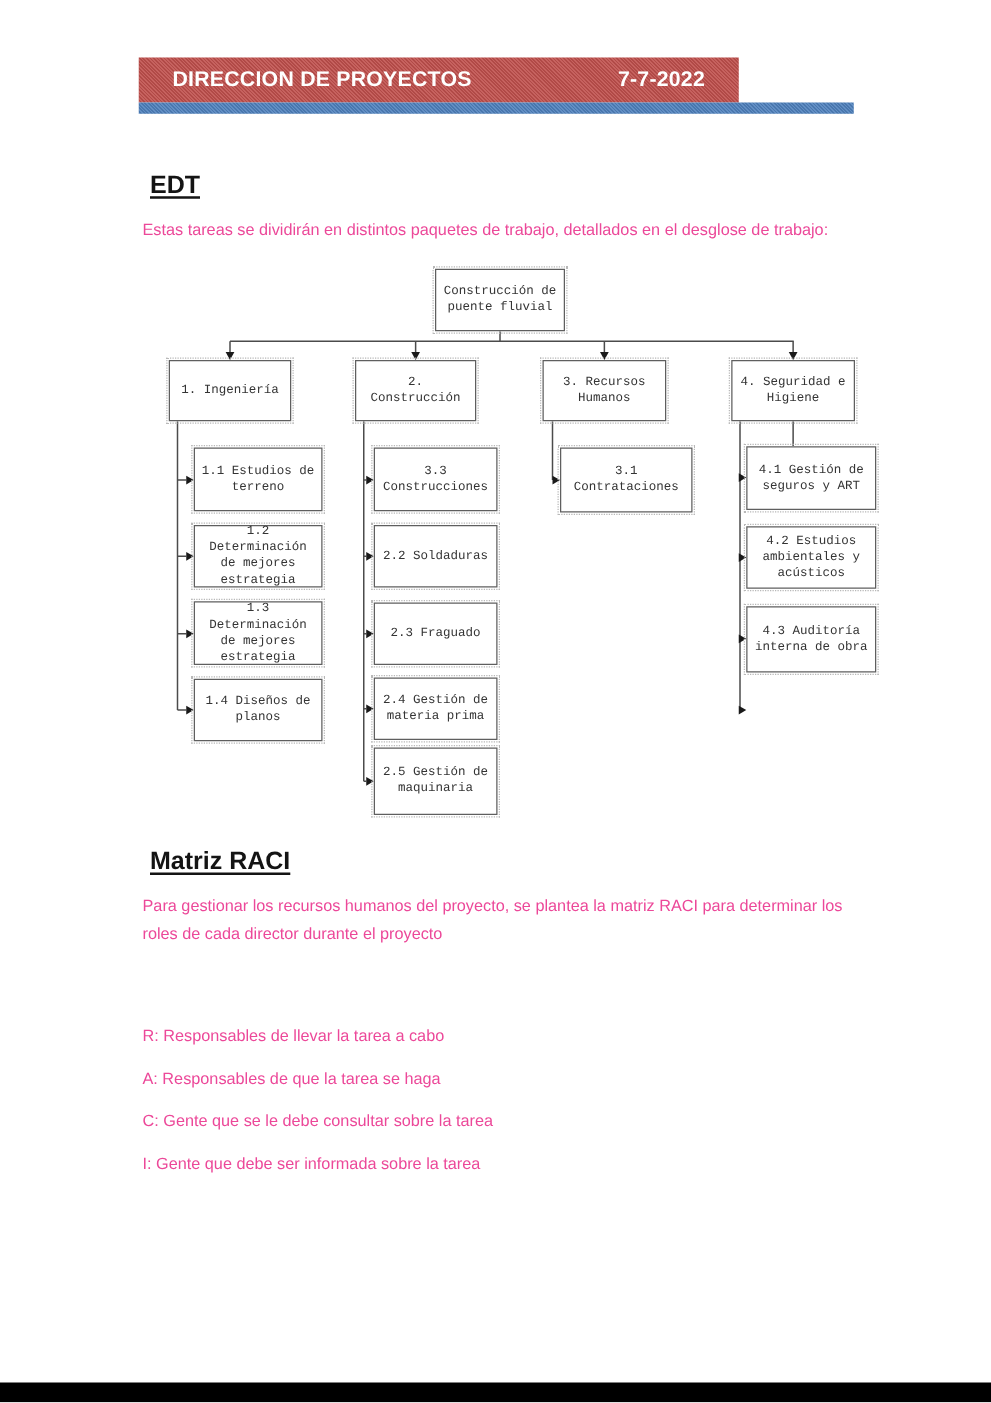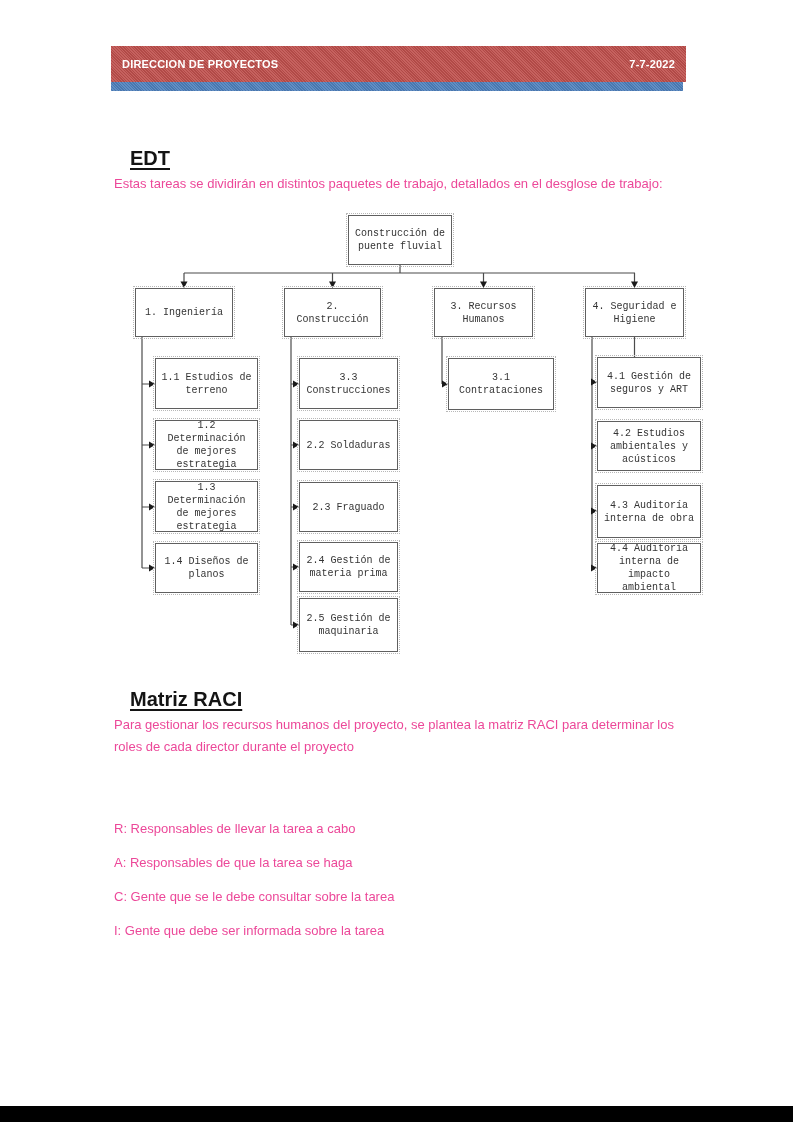--- a/index.html
+++ b/index.html
@@ -3,35 +3,35 @@
 <meta charset="utf-8">
 <style>
   html,body { margin:0; padding:0; background:#ffffff; }
   body { font-family: "Liberation Sans", sans-serif; }
   .page {
     position:relative; width:793px; height:1122px; background:#ffffff;
     overflow:hidden; margin:0 auto;
   }
   
   .header-bar {
-    position:absolute; left:111px; top:46px; width:575px; height:36px;
+    position:absolute; left:111px; top:46px; width:480px; height:36px;
     background: var(--bar, #c0504d);
     background-image: repeating-linear-gradient(45deg, rgba(255,255,255,0.10) 0 1px, rgba(0,0,0,0.08) 1px 2px);
     display:flex; align-items:center; justify-content:space-between;
-    padding:0 11px; box-sizing:border-box;
-    color:#ffffff; font-size:11px; font-weight:bold; letter-spacing:0.2px;
+    padding:0 27px; box-sizing:border-box;
+    color:#ffffff; font-size:17px; font-weight:bold; letter-spacing:0.2px;
   }
   .header-stripe {
     position:absolute; left:111px; top:82px; width:572px; height:9px;
     background: var(--stripe, #4f81bd);
     background-image: repeating-linear-gradient(45deg, rgba(255,255,255,0.10) 0 1px, rgba(0,0,0,0.08) 1px 2px);
   }
   
   .h-underline {
-    position:absolute; left:114px; margin:16px;
+    position:absolute; left:114px; margin:6px;
     font-size:20px; font-weight:600; color:#141414;
     text-decoration:underline; text-decoration-thickness:1.5px; text-underline-offset:3px;
   }
   #edt-heading { top:131px; }
   #raci-heading { top:672px; }
   .body-text {
     position:absolute; left:114px; margin:0;
     font-size:13px; color:#ec4899; line-height:1.7;
   }
   #edt-intro { top:173px; width:600px; }
@@ -139,21 +139,20 @@
     <div class="wbs-box" style="left:184px;top:212px;width:99px;height:50px">2.2 Soldaduras</div>
     <div class="wbs-box" style="left:184px;top:274px;width:99px;height:50px">2.3 Fraguado</div>
     <div class="wbs-box" style="left:184px;top:334px;width:99px;height:50px">2.4 Gestión de materia prima</div>
     <div class="wbs-box" style="left:184px;top:390px;width:99px;height:54px">2.5 Gestión de maquinaria</div>
 
     <div class="wbs-box" style="left:333px;top:150px;width:106px;height:52px">3.1 Contrataciones</div>
 
     <div class="wbs-box" style="left:482px;top:149px;width:104px;height:51px">4.1 Gestión de seguros y ART</div>
     <div class="wbs-box" style="left:482px;top:213px;width:104px;height:50px">4.2 Estudios ambientales y acústicos</div>
     <div class="wbs-box" style="left:482px;top:277px;width:104px;height:53px">4.3 Auditoría interna de obra</div>
-    <div class="wbs-box" style="left:482px;top:335px;width:104px;height:50px">4.4 Auditoría interna de impacto ambiental</div>
   </div>
 
   <h1 id="raci-heading" class="h-underline">Matriz RACI</h1>
   <p id="raci-intro" class="body-text">Para gestionar los recursos humanos del proyecto, se plantea la matriz RACI para determinar los roles de cada director durante el proyecto</p>
 
   <p id="legend-r" class="body-text legend-line">R: Responsables de llevar la tarea a cabo</p>
   <p id="legend-a" class="body-text legend-line">A: Responsables de que la tarea se haga</p>
   <p id="legend-c" class="body-text legend-line">C: Gente que se le debe consultar sobre la tarea</p>
   <p id="legend-i" class="body-text legend-line">I: Gente que debe ser informada sobre la tarea</p>
 

